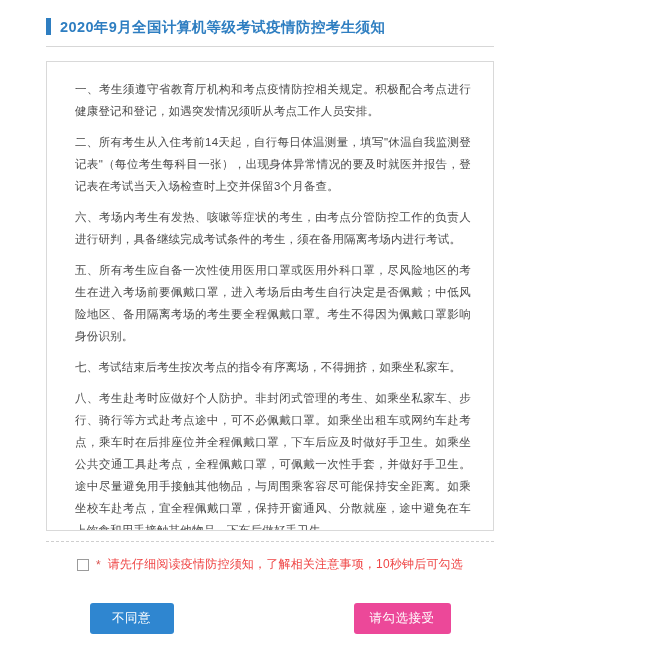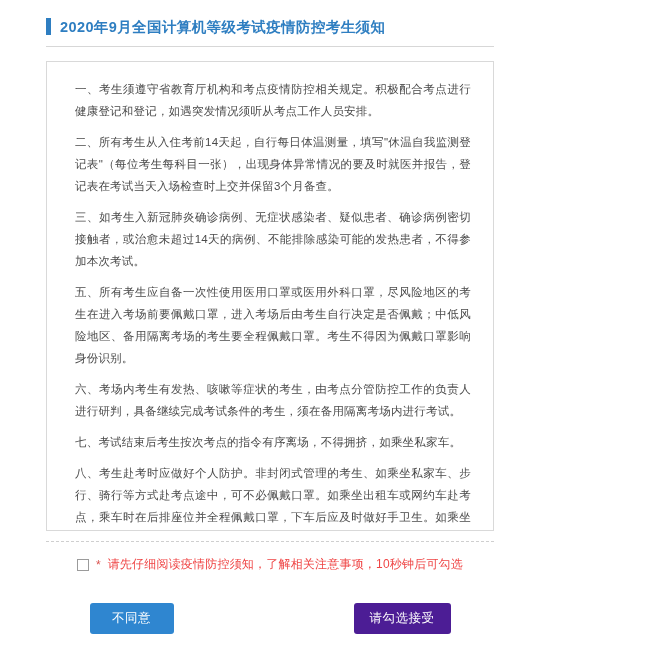--- a/index.html
+++ b/index.html
@@ -113,39 +113,38 @@
     border: none;
     border-radius: 3px;
     cursor: pointer;
     font-family: "Liberation Sans", sans-serif;
     letter-spacing: 0.5px;
   }
   .btn-disagree {
     background: #2f86d0;
   }
   .btn-agree {
-    background: #4c1d95;
+    background: #ec4899;
   }
 </style>
 </head>
 <body>
 
 <div class="page">
 
   <div class="title-bar">
     <span class="accent"></span>
     <div class="title-text">2020年9月全国计算机等级考试疫情防控考生须知</div>
   </div>
 
   <div class="notice-box">
     <p class="notice-p">一、考生须遵守省教育厅机构和考点疫情防控相关规定。积极配合考点进行健康登记和登记，如遇突发情况须听从考点工作人员安排。</p>
     <p class="notice-p">二、所有考生从入住考前14天起，自行每日体温测量，填写"休温自我监测登记表"（每位考生每科目一张），出现身体异常情况的要及时就医并报告，登记表在考试当天入场检查时上交并保留3个月备查。</p>
-    <p class="notice-p">三、如考生入新冠肺炎确诊病例、无症状感染者、疑似患者、确诊病例密切接触者，或治愈未超过14天的病例、不能排除感染可能的发热患者，不得参加本次考试。</p>
+    <p class="notice-p">六、考场内考生有发热、咳嗽等症状的考生，由考点分管防控工作的负责人进行研判，具备继续完成考试条件的考生，须在备用隔离考场内进行考试。</p>
     <p class="notice-p">五、所有考生应自备一次性使用医用口罩或医用外科口罩，尽风险地区的考生在进入考场前要佩戴口罩，进入考场后由考生自行决定是否佩戴；中低风险地区、备用隔离考场的考生要全程佩戴口罩。考生不得因为佩戴口罩影响身份识别。</p>
-    <p class="notice-p">六、考场内考生有发热、咳嗽等症状的考生，由考点分管防控工作的负责人进行研判，具备继续完成考试条件的考生，须在备用隔离考场内进行考试。</p>
     <p class="notice-p">七、考试结束后考生按次考点的指令有序离场，不得拥挤，如乘坐私家车。</p>
     <p class="notice-p">八、考生赴考时应做好个人防护。非封闭式管理的考生、如乘坐私家车、步行、骑行等方式赴考点途中，可不必佩戴口罩。如乘坐出租车或网约车赴考点，乘车时在后排座位并全程佩戴口罩，下车后应及时做好手卫生。如乘坐公共交通工具赴考点，全程佩戴口罩，可佩戴一次性手套，并做好手卫生。途中尽量避免用手接触其他物品，与周围乘客容尽可能保持安全距离。如乘坐校车赴考点，宜全程佩戴口罩，保持开窗通风、分散就座，途中避免在车上饮食和用手接触其他物品，下车后做好手卫生。</p>
   </div>
 
   <div class="agree-row">
     <div class="agree-inner">
       <span class="checkbox"></span>
       <span class="req-star">*</span>
       <span class="agree-text">请先仔细阅读疫情防控须知，了解相关注意事项，10秒钟后可勾选</span>
     </div>

